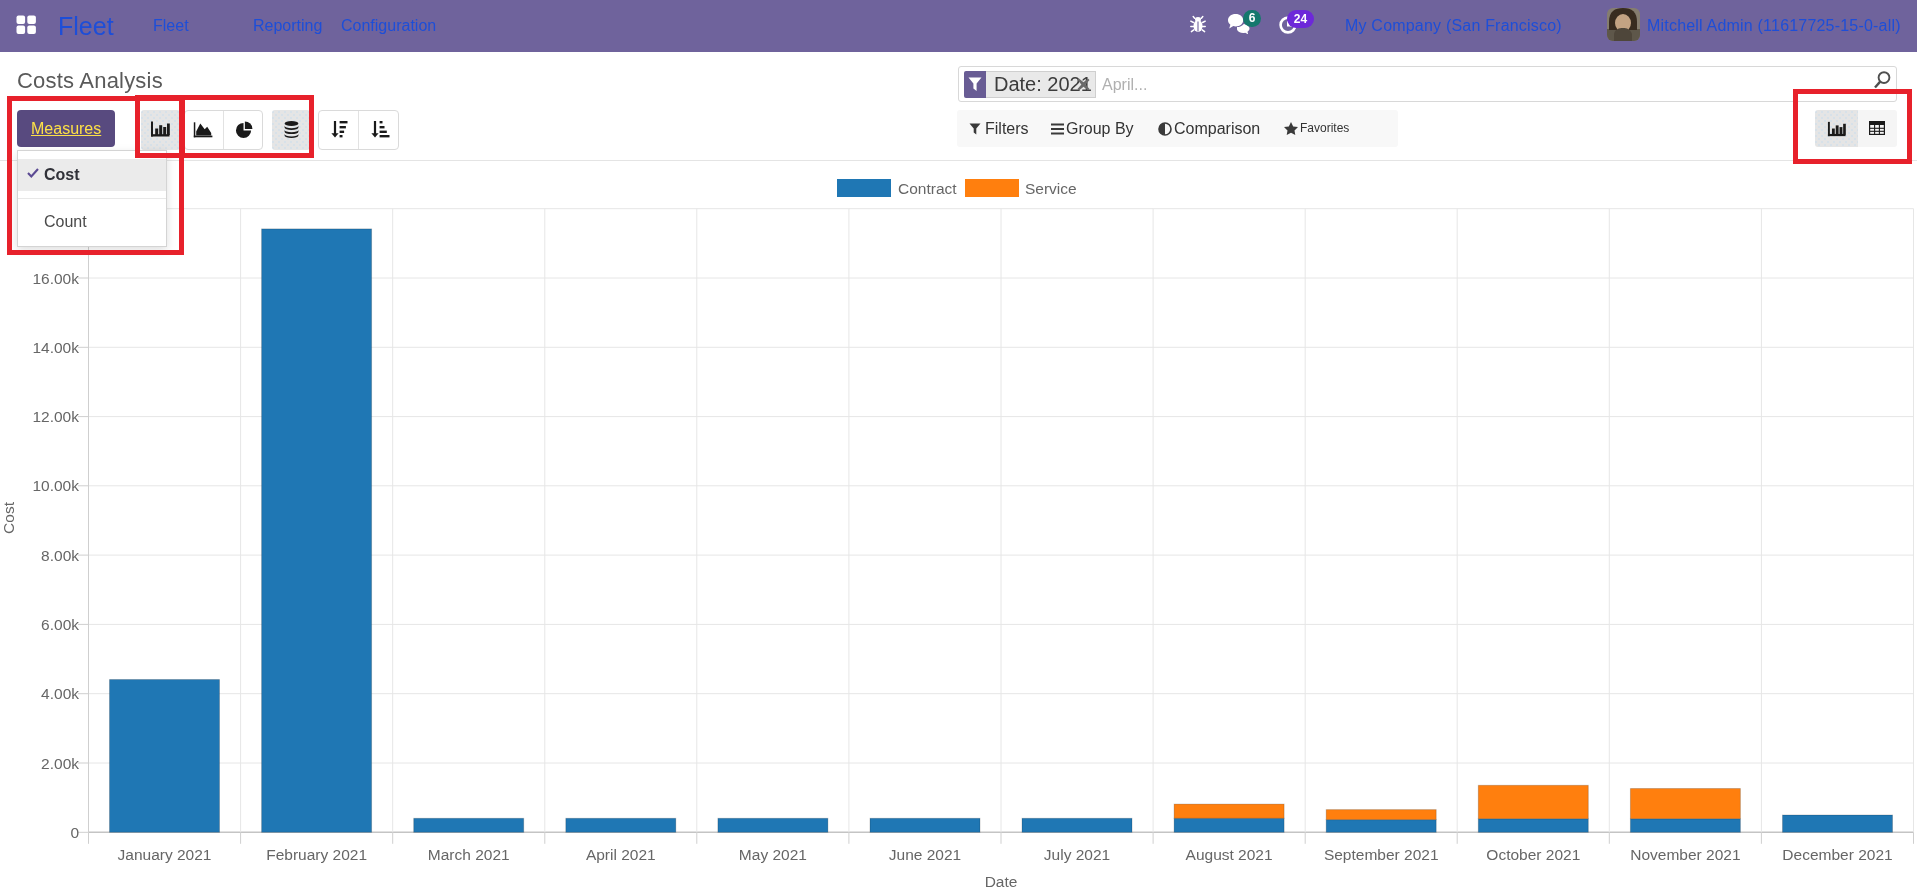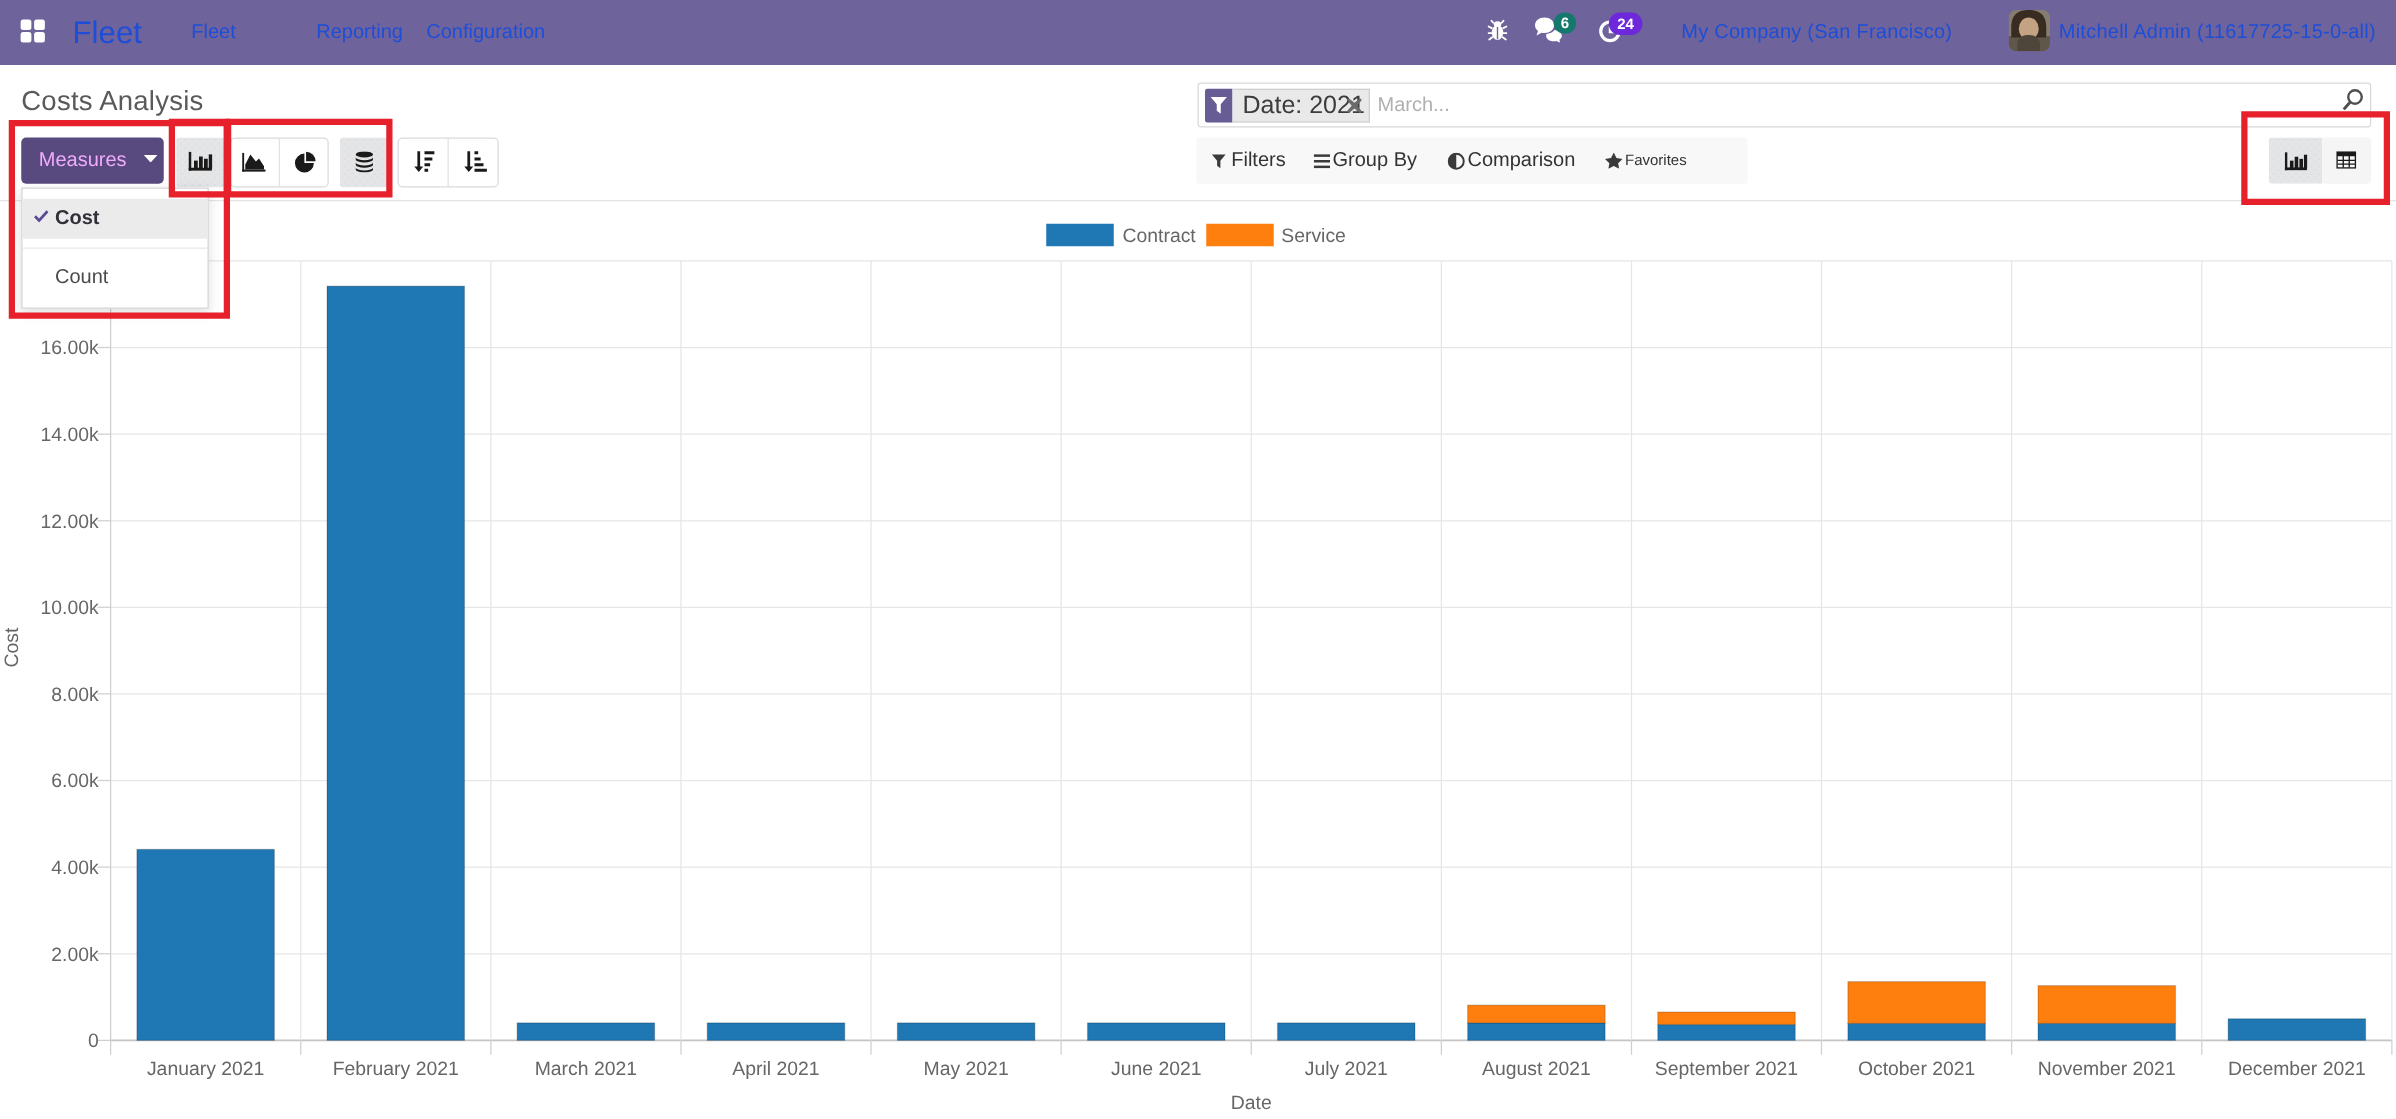--- a/index.html
+++ b/index.html
@@ -81,29 +81,29 @@
   <div class="abs" style="left:958px;top:66px;width:939px;height:36px;border:1px solid #d8d8d8;border-radius:3px;box-sizing:border-box;"></div>
   <div class="abs" style="left:964px;top:71px;width:22px;height:27px;background:#685c94;border-radius:2px 0 0 2px;"></div>
   <svg class="abs" style="left:968px;top:77px" width="14" height="15" viewBox="0 0 14 15">
     <path d="M0.5 0.5 H13.5 L8.6 6.4 V14 L5.4 11.6 V6.4 Z" fill="#fff"></path>
   </svg>
   <div class="abs" style="left:986px;top:71px;width:110px;height:27px;background:#e9e9e9;border:1px solid #cfcfcf;border-left:none;box-sizing:border-box;"></div>
   <div class="abs" style="left:994px;top:71px;height:27px;line-height:26px;font-size:20px;color:#3c3c3c;">Date: 2021</div>
   <svg class="abs" style="left:1077px;top:78px" width="13" height="13" viewBox="0 0 13 13">
     <path d="M2 0.5 L6.5 4.2 L11 0.5 L12.5 2 L8.6 6.5 L12.5 11 L11 12.5 L6.5 8.8 L2 12.5 L0.5 11 L4.4 6.5 L0.5 2 Z" fill="#6a6a6a"></path>
   </svg>
-  <div class="abs" style="left:1102px;top:71px;height:27px;line-height:27px;font-size:16px;color:#b0b0b0;">March...</div>
+  <div class="abs" style="left:1102px;top:71px;height:27px;line-height:27px;font-size:16px;color:#b0b0b0;">April...</div>
   <svg class="abs" style="left:1871px;top:70px" width="21" height="21" viewBox="0 0 21 21">
     <circle cx="13" cy="7.6" r="5.4" fill="none" stroke="#4f4f4f" stroke-width="1.9"></circle>
     <line x1="9.2" y1="11.6" x2="4" y2="17.5" stroke="#4f4f4f" stroke-width="2.4"></line>
   </svg>
 
   <div class="abs" style="left:0;top:160px;width:1917px;height:1px;background:#e4e4e4;"></div>
 
-  <div class="abs" style="left:17px;top:110px;width:114px;height:37px;background:#584a7f;border-radius:4px;color:#f0abfc;font-size:16px;line-height:37px;">
+  <div class="abs" style="left:17px;top:110px;width:98px;height:37px;background:#584a7f;border-radius:4px;color:#fde047;font-size:16px;line-height:37px;text-decoration:underline;">
     <span style="margin-left:14px;">Measures</span>
     <svg style="margin-left:9px;vertical-align:middle;margin-top:-3px" width="11" height="6" viewBox="0 0 11 6">
       <path d="M0 0 H11 L5.5 6 Z" fill="#fff"></path>
     </svg>
   </div>
 
   <div class="abs activebtn" style="left:141px;top:110px;width:39px;height:40px;"></div>
   <svg class="abs" style="left:150px;top:121px" width="20" height="16" viewBox="0 0 20 16">
     <g fill="#1a1a1a">
       <rect x="1" y="0.5" width="2" height="15"></rect>

